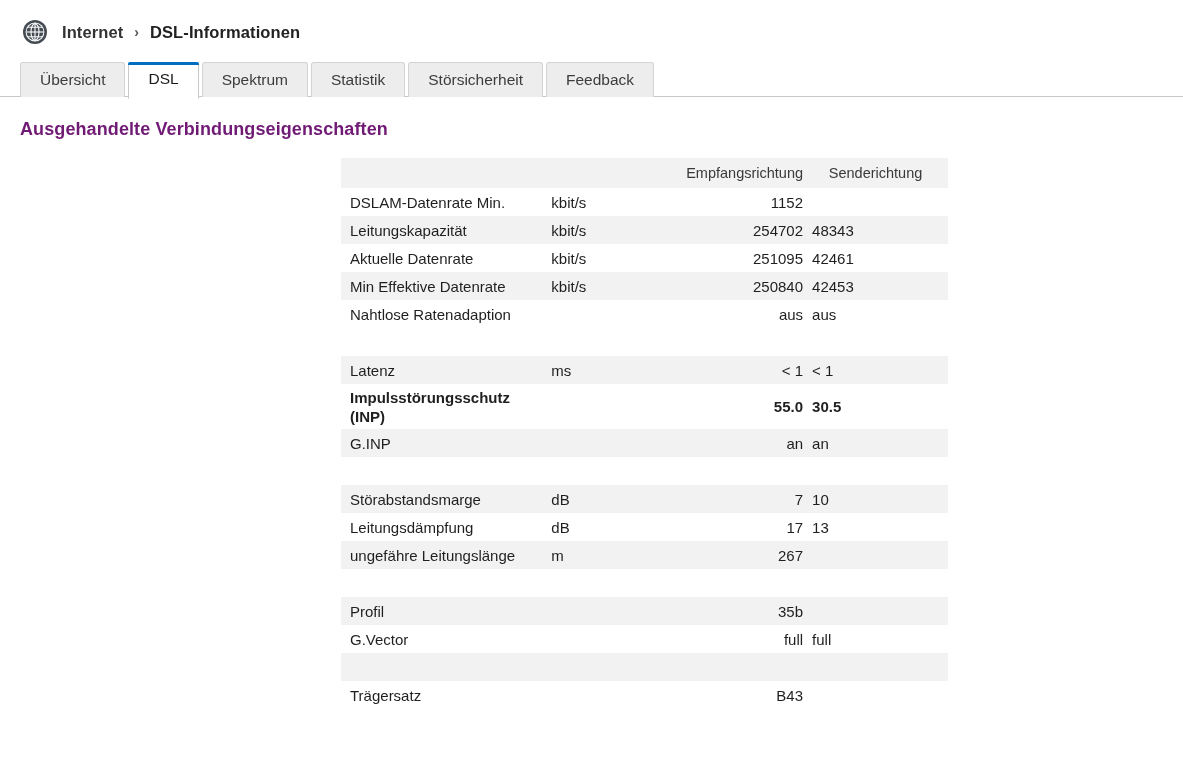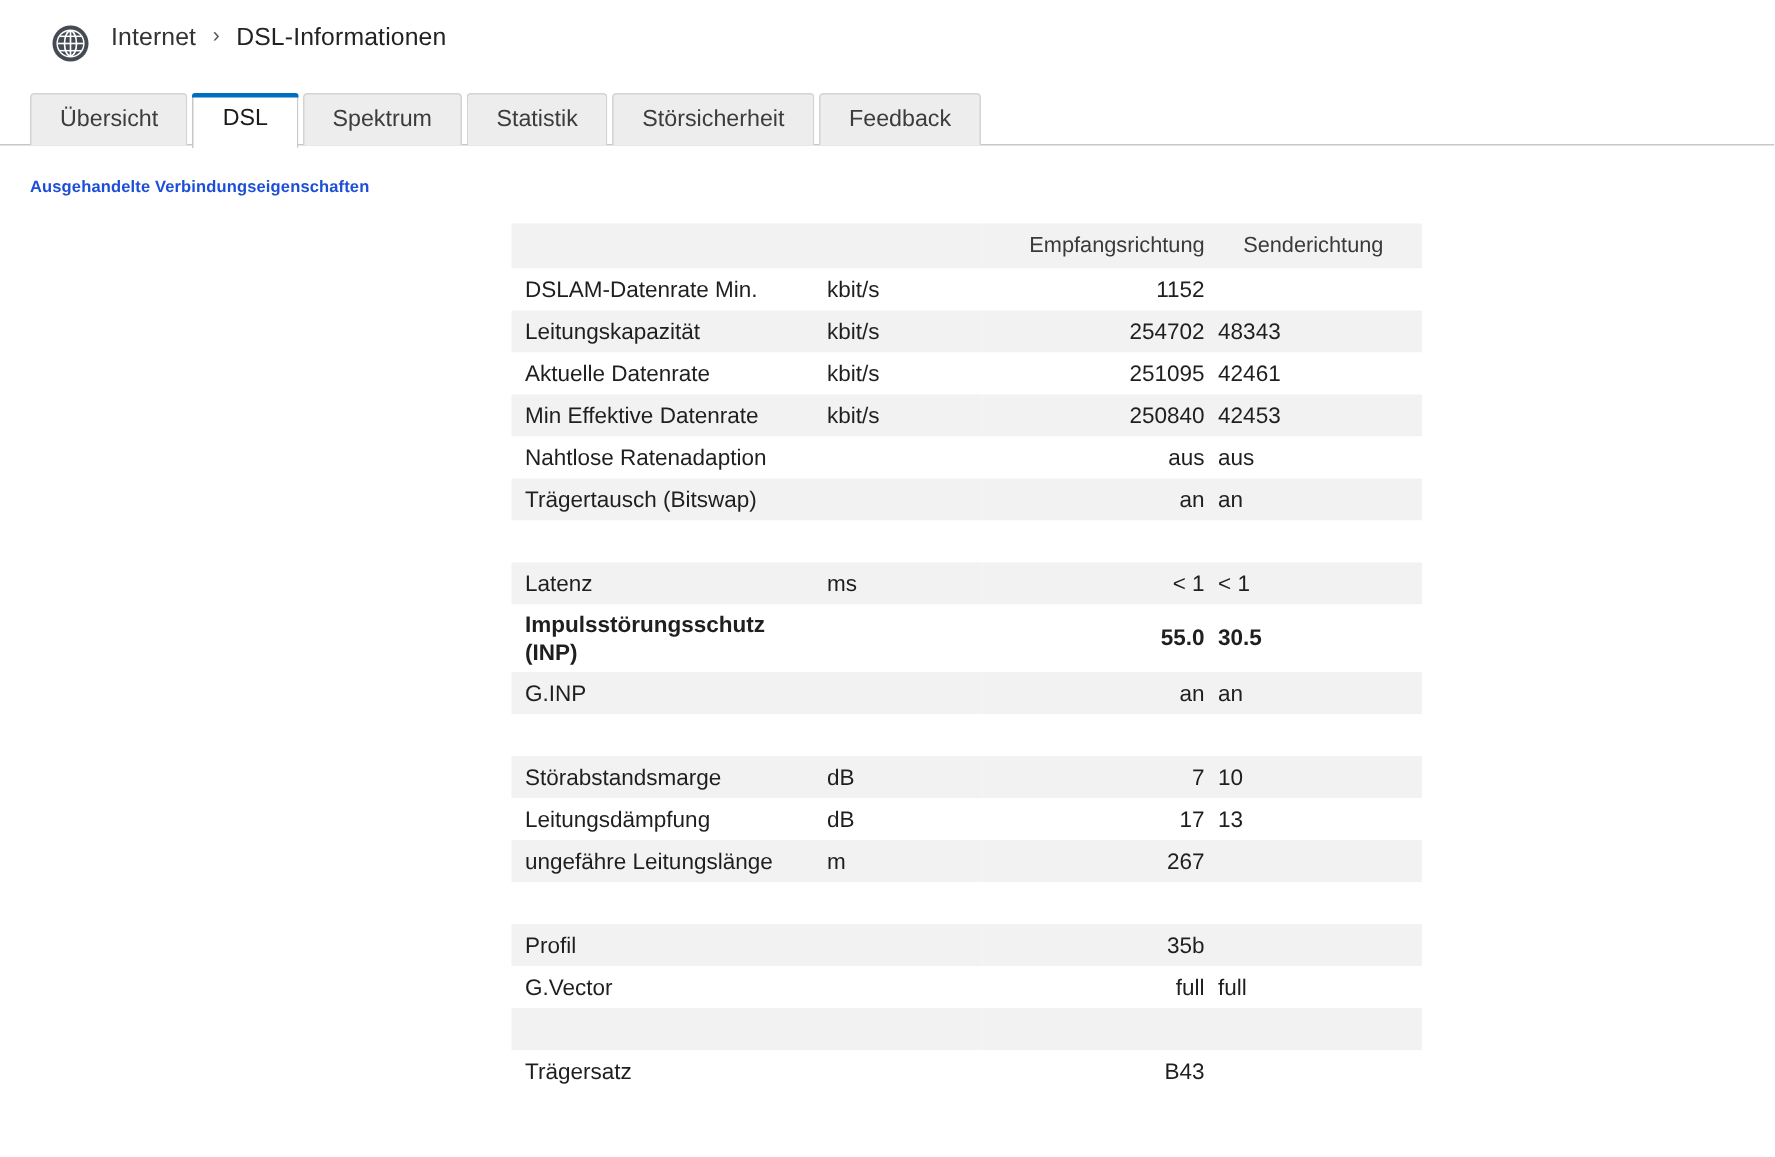--- a/index.html
+++ b/index.html
@@ -11,24 +11,25 @@
     height: 771px;
     background: #ffffff;
     font-family: "Liberation Sans", sans-serif;
     color: #1a1a1a;
     overflow: hidden;
   }
 
   
   .breadcrumb {
     display: flex;
-    align-items: flex-start;
-    padding: 16px 0 0 34px;
+    align-items: center;
+    padding: 16px 0 0 22px;
     height: 32px;
     box-sizing: content-box;
+    font-weight: bold;
   }
   .globe-icon {
     width: 26px;
     height: 26px;
     flex: 0 0 26px;
     margin-right: 14px;
   }
   .globe-icon svg { display: block; }
   .crumb {
     font-size: 16.5px;
@@ -97,23 +98,23 @@
     right: -1px;
     top: -1px;
     height: 3px;
     background: #006ec0;
     border-radius: 2px 2px 0 0;
   }
 
   
   .section-title {
     margin: 22px 0 0 20px;
-    font-size: 11px;
+    font-size: 18px;
     font-weight: bold;
-    color: #1d4ed8;
+    color: #701a75;
     letter-spacing: 0.1px;
   }
 
   
   .table-wrap {
     margin: 18px 0 0 341px;
     width: 607px;
   }
   table.dsl {
     width: 607px;
@@ -229,26 +230,20 @@
           <td class="c-unit">kbit/s</td>
           <td class="c-down">250840</td>
           <td class="c-up">42453</td>
         </tr>
         <tr class="r-even">
           <td class="c-label wrap-label">Nahtlose Ratenadaption</td>
           <td class="c-unit"></td>
           <td class="c-down">aus</td>
           <td class="c-up">aus</td>
         </tr>
-        <tr class="r-odd">
-          <td class="c-label wrap-label">Trägertausch (Bitswap)</td>
-          <td class="c-unit"></td>
-          <td class="c-down">an</td>
-          <td class="c-up">an</td>
-        </tr>
         <tr class="r-even spacer">
           <td class="c-label wrap-label"></td>
           <td class="c-unit"></td>
           <td class="c-down"></td>
           <td class="c-up"></td>
         </tr>
         <tr class="r-odd">
           <td class="c-label wrap-label">Latenz</td>
           <td class="c-unit">ms</td>
           <td class="c-down">&lt; 1</td>

